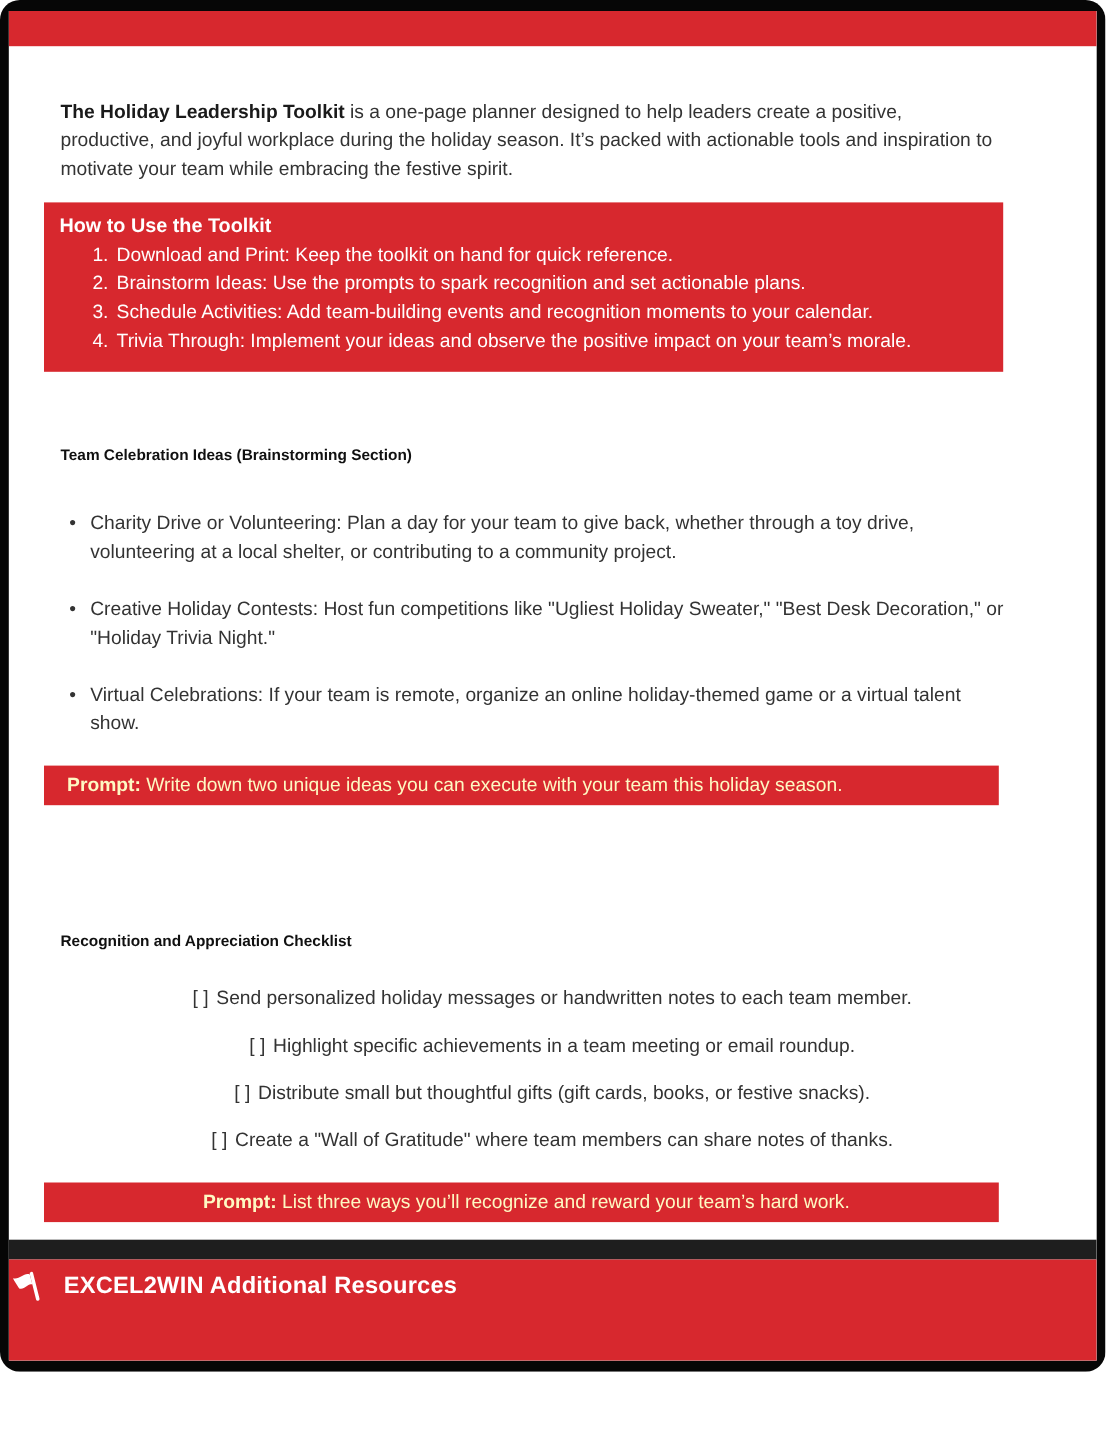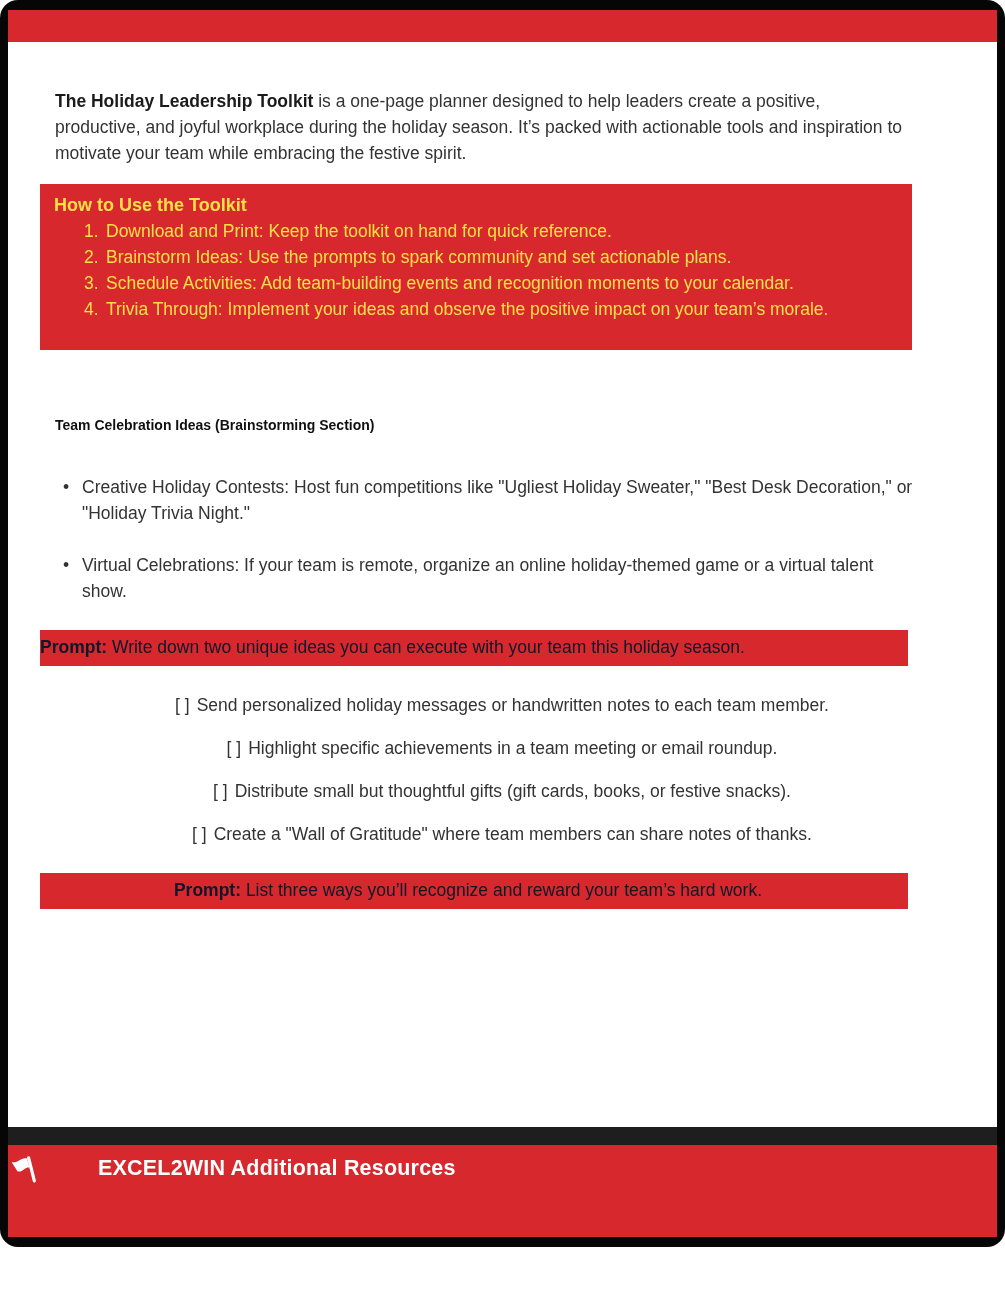--- a/index.html
+++ b/index.html
@@ -38,22 +38,22 @@
   }
   .intro {
     margin: 0 0 18px 15px;
     width: 848px;
   }
   .intro strong { color: #1a1a1a; }
 
   .red-box {
     width: 872px;
     background: #d7282e;
-    color: #fde047;
-    padding: 8px 30px 28px 14px;
+    color: #ffffff;
+    padding: 8px 30px 16px 14px;
   }
   .box-title {
     font-weight: bold;
     font-size: 18px;
     line-height: 26px;
   }
   .steps {
     list-style: none;
     margin: 0;
     padding: 0 0 0 30px;
@@ -89,43 +89,42 @@
     content: "•";
     position: absolute;
     left: 8px;
     top: 0;
     color: #333333;
   }
 
   .prompt-bar {
     width: 868px;
     background: #d7282e;
-    color: #0f172a;
-    padding: 5px 12px 6px 0;
+    color: #fef9c3;
+    padding: 5px 12px 6px 21px;
     line-height: 25px;
     margin-top: 0;
   }
   .prompt-bar strong { font-weight: bold; }
   .prompt-2 { margin-top: 16px; text-align: center; }
 
   .checklist { margin: 26px 0 26px 12px; width: 900px; }
   .check-item { margin-bottom: 17px; text-align: center; }
   .check-item .checkbox { margin-right: 7px; }
 
   .dark-strip {
     flex: 0 0 18px;
     background: #1e1e1e;
   }
   .footer {
     flex: 0 0 92px;
     background: #d7282e;
     display: flex;
     align-items: flex-start;
     padding: 8px 0 0 4px;
-    gap: 40px;
   }
   .flag {
     display: inline-block;
     width: 38px;
     height: 34px;
     margin-top: 0;
   }
   .brand {
     color: #ffffff;
     font-weight: bold;
@@ -149,42 +148,44 @@
 
       <div class="red-box">
         <div class="box-title">How to Use the Toolkit</div>
         <ol class="steps">
           <li class="step">
               <span class="num">1.</span>
               <span class="step-text">Download and Print: Keep the toolkit on hand for quick reference.</span>
             </li>
           <li class="step">
               <span class="num">2.</span>
-              <span class="step-text">Brainstorm Ideas: Use the prompts to spark community and set actionable plans.</span>
+              <span class="step-text">Brainstorm Ideas: Use the prompts to spark recognition and set actionable plans.</span>
             </li>
           <li class="step">
               <span class="num">3.</span>
               <span class="step-text">Schedule Activities: Add team-building events and recognition moments to your calendar.</span>
             </li>
           <li class="step">
               <span class="num">4.</span>
               <span class="step-text">Trivia Through: Implement your ideas and observe the positive impact on your team’s morale.</span>
             </li>
         </ol>
       </div>
 
       <h2 class="heading">Team Celebration Ideas (Brainstorming Section)</h2>
 
       <ul class="bullets">
+        <li>Charity Drive or Volunteering: Plan a day for your team to give back, whether through a toy drive, volunteering at a local shelter, or contributing to a community project.</li>
         <li>Creative Holiday Contests: Host fun competitions like "Ugliest Holiday Sweater," "Best Desk Decoration," or "Holiday Trivia Night."</li>
         <li>Virtual Celebrations: If your team is remote, organize an online holiday-themed game or a virtual talent show.</li>
       </ul>
 
       <div class="prompt-bar"><strong>Prompt:</strong><span> Write down two unique ideas you can execute with your team this holiday season.</span></div>
 
+      <h2 class="heading heading-2">Recognition and Appreciation Checklist</h2>
 
       <div class="checklist">
         <div class="check-item"><span class="checkbox">[ ]</span><span class="check-text">Send personalized holiday messages or handwritten notes to each team member.</span></div>
         <div class="check-item"><span class="checkbox">[ ]</span><span class="check-text">Highlight specific achievements in a team meeting or email roundup.</span></div>
         <div class="check-item"><span class="checkbox">[ ]</span><span class="check-text">Distribute small but thoughtful gifts (gift cards, books, or festive snacks).</span></div>
         <div class="check-item"><span class="checkbox">[ ]</span><span class="check-text">Create a "Wall of Gratitude" where team members can share notes of thanks.</span></div>
       </div>
 
       <div class="prompt-bar prompt-2"><strong>Prompt:</strong><span> List three ways you’ll recognize and reward your team’s hard work.</span></div>
 

